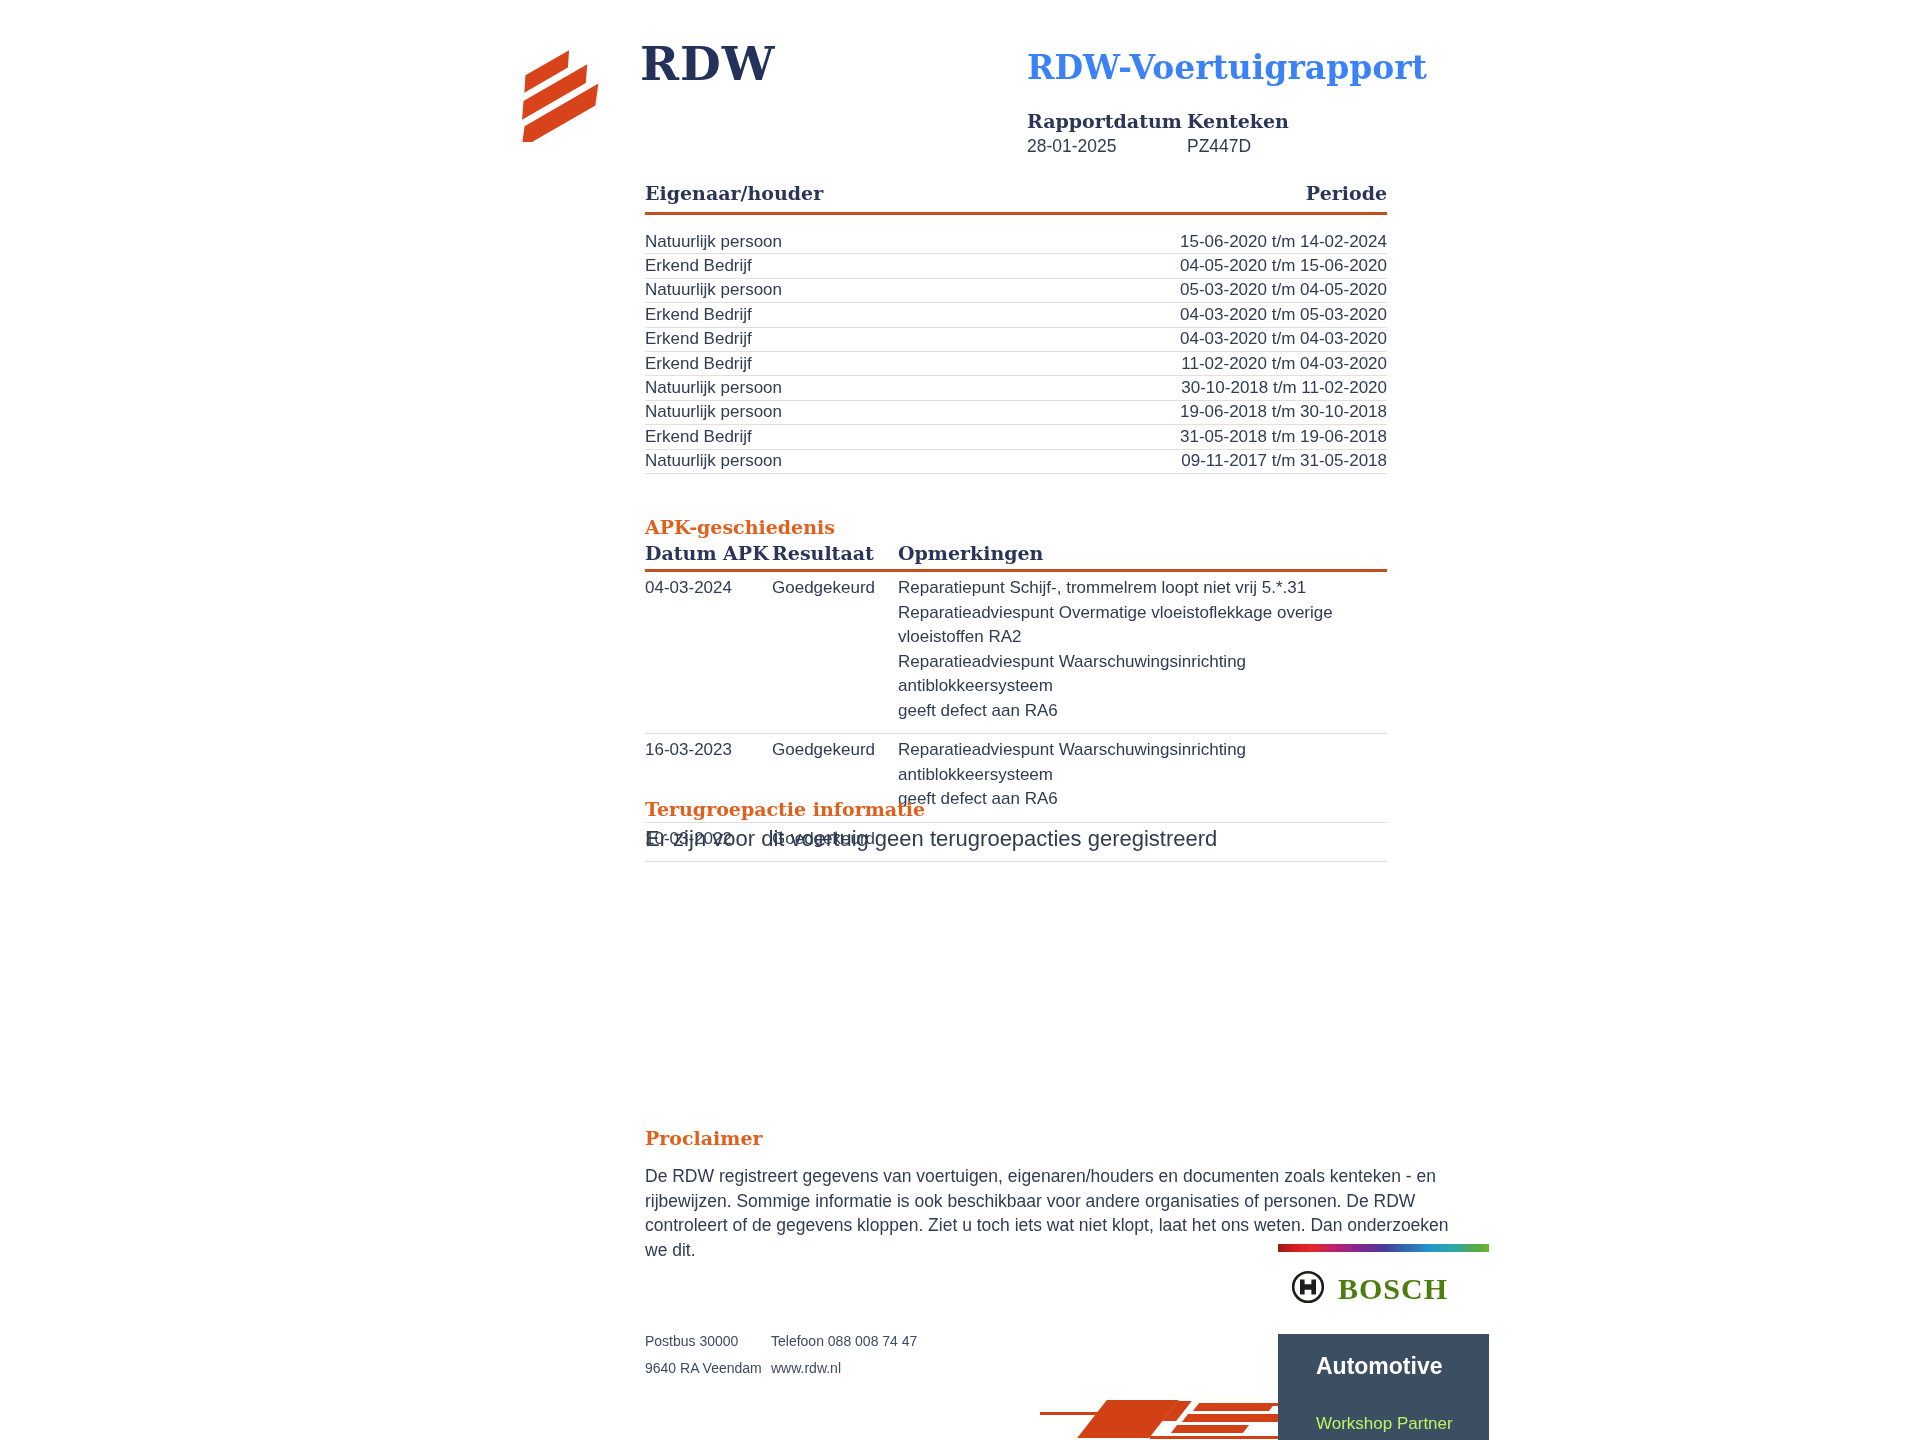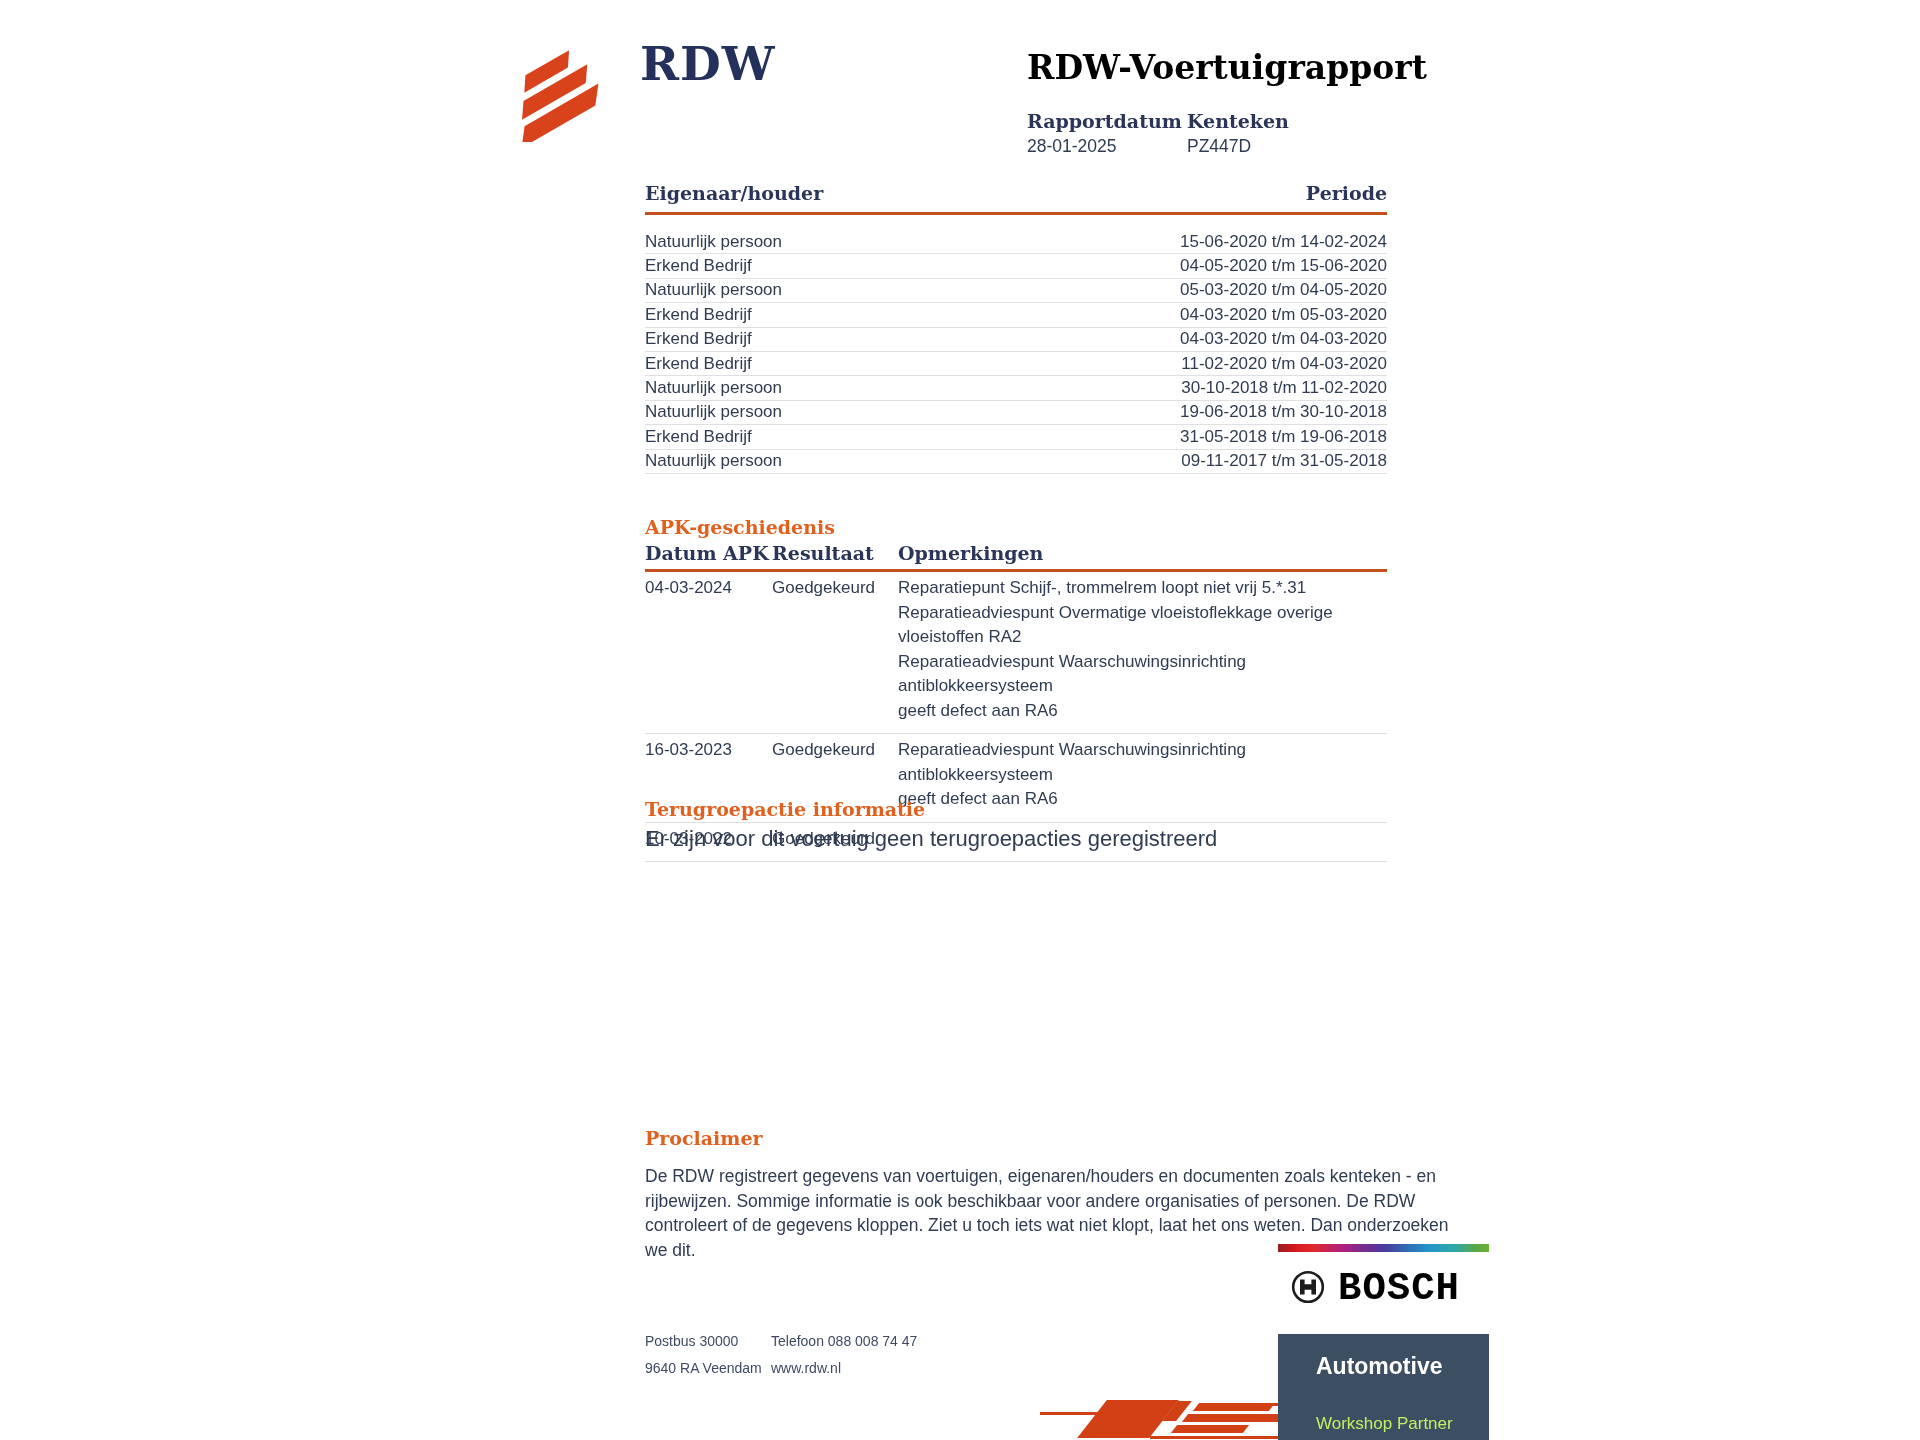--- a/index.html
+++ b/index.html
@@ -5,21 +5,21 @@
 <style>
   html,body{margin:0;padding:0;}
   body{width:1920px;height:1440px;background:#ffffff;font-family:"Liberation Sans",sans-serif;}
   .page{position:relative;width:1920px;height:1440px;overflow:hidden;background:#fff;}
 
   
   .logo-flag{position:absolute;left:498px;top:50px;width:126px;height:92px;}
   .logo-text{position:absolute;left:640px;top:36px;font-family:"DejaVu Serif",serif;font-weight:bold;
              font-size:47px;color:#24315a;letter-spacing:1px;}
   .doc-title{position:absolute;left:1027px;top:48px;font-family:"DejaVu Serif",serif;font-weight:bold;
-             font-size:33px;color:#000000;}
+             font-size:33px;color:#3b82f6;}
   .meta{position:absolute;left:1027px;top:111px;display:flex;}
   .meta .cell{width:160px;}
   .meta .lbl{font-family:"DejaVu Serif",serif;font-weight:bold;font-size:19px;color:#2a3558;line-height:20px;}
   .meta .val{font-size:17.5px;color:#303c52;margin-top:5px;line-height:20px;}
 
   
   .owner-section{position:absolute;left:645px;top:182px;width:742px;}
   .owner-head{display:flex;justify-content:space-between;padding-bottom:8px;border-bottom:3px solid #c0511e;}
   .owner-head span{font-family:"DejaVu Serif",serif;font-weight:bold;font-size:19px;color:#2a3558;}
   .owner-body{margin-top:15px;}
@@ -51,22 +51,22 @@
   .arrow{position:absolute;background:#d24115;z-index:1;}
   .skew{transform:skewX(-38deg);}
 
   
   .bosch-badge{position:absolute;left:1278px;top:1244px;width:211px;height:196px;z-index:2;
                display:flex;flex-direction:column;}
   .bosch-strip{height:8px;width:100%;
     background:linear-gradient(90deg,#991b1e 0%,#dd1d21 10%,#e02a2a 16%,#b0207e 30%,#7b2a8e 40%,
                #4b3a9b 50%,#2f6fb5 62%,#2596c8 72%,#2fa8a4 84%,#5aa844 94%,#6cb52d 100%);}
   .bosch-logo-row{height:74px;background:#fff;display:flex;align-items:center;padding-left:12px;}
-  .bosch-word{font-size:39px;font-weight:bold;color:#000000;letter-spacing:1px;margin-left:12px;
-              font-family:Liberation Mono, monospace;}
+  .bosch-word{font-size:30px;font-weight:bold;color:#4d7c0f;letter-spacing:1px;margin-left:12px;
+              font-family:Liberation Serif, serif;}
   .bosch-panel{flex:1;background:#3c4e61;padding:20px 0 0 38px;box-sizing:border-box;margin-top:8px;}
   .bosch-division{color:#ffffff;font-size:23px;font-weight:bold;line-height:24px;}
   .bosch-partner{color:#bef264;font-size:17px;margin-top:37px;line-height:18px;}
 </style>
 </head>
 <body>
 
 <div class="page">
 
   <div class="logo-flag">

